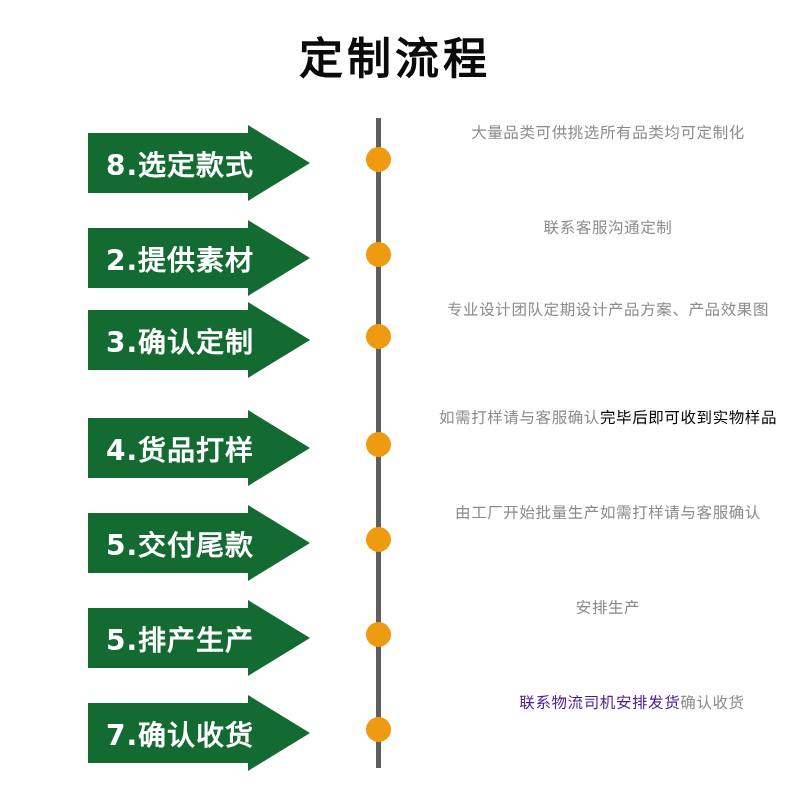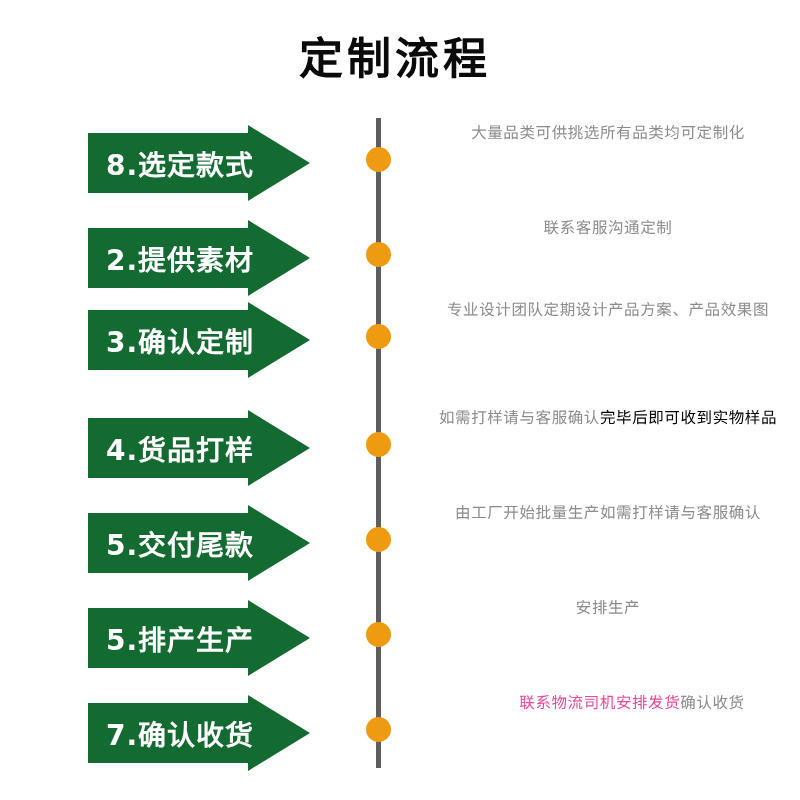--- a/index.html
+++ b/index.html
@@ -207,19 +207,19 @@
       </div>
       <div class="step-row" style="top: 691px;">
         <div class="arrow">
           <svg class="arrow-svg" viewBox="0 0 222 76" preserveAspectRatio="none">
             <polygon fill="#146b32" points="0,8 160,8 160,0 222,38 160,76 160,68 0,68"></polygon>
           </svg>
           <div class="arrow-label">7.确认收货</div>
         </div>
         <div class="dot" style="background: rgb(239, 155, 18);"></div>
         <div class="desc">
-          <div class="desc-line" style="color: #ec4899; margin-left: 48px;">联系物流司机安排发货</div>
+          <div class="desc-line" style="color: #4c1d95; margin-left: 48px;">联系物流司机安排发货</div>
           <div class="desc-line" style="color: rgb(140, 140, 140);">确认收货</div>
         </div>
       </div>
     </div>
 
 </div>
 
 </body></html>

